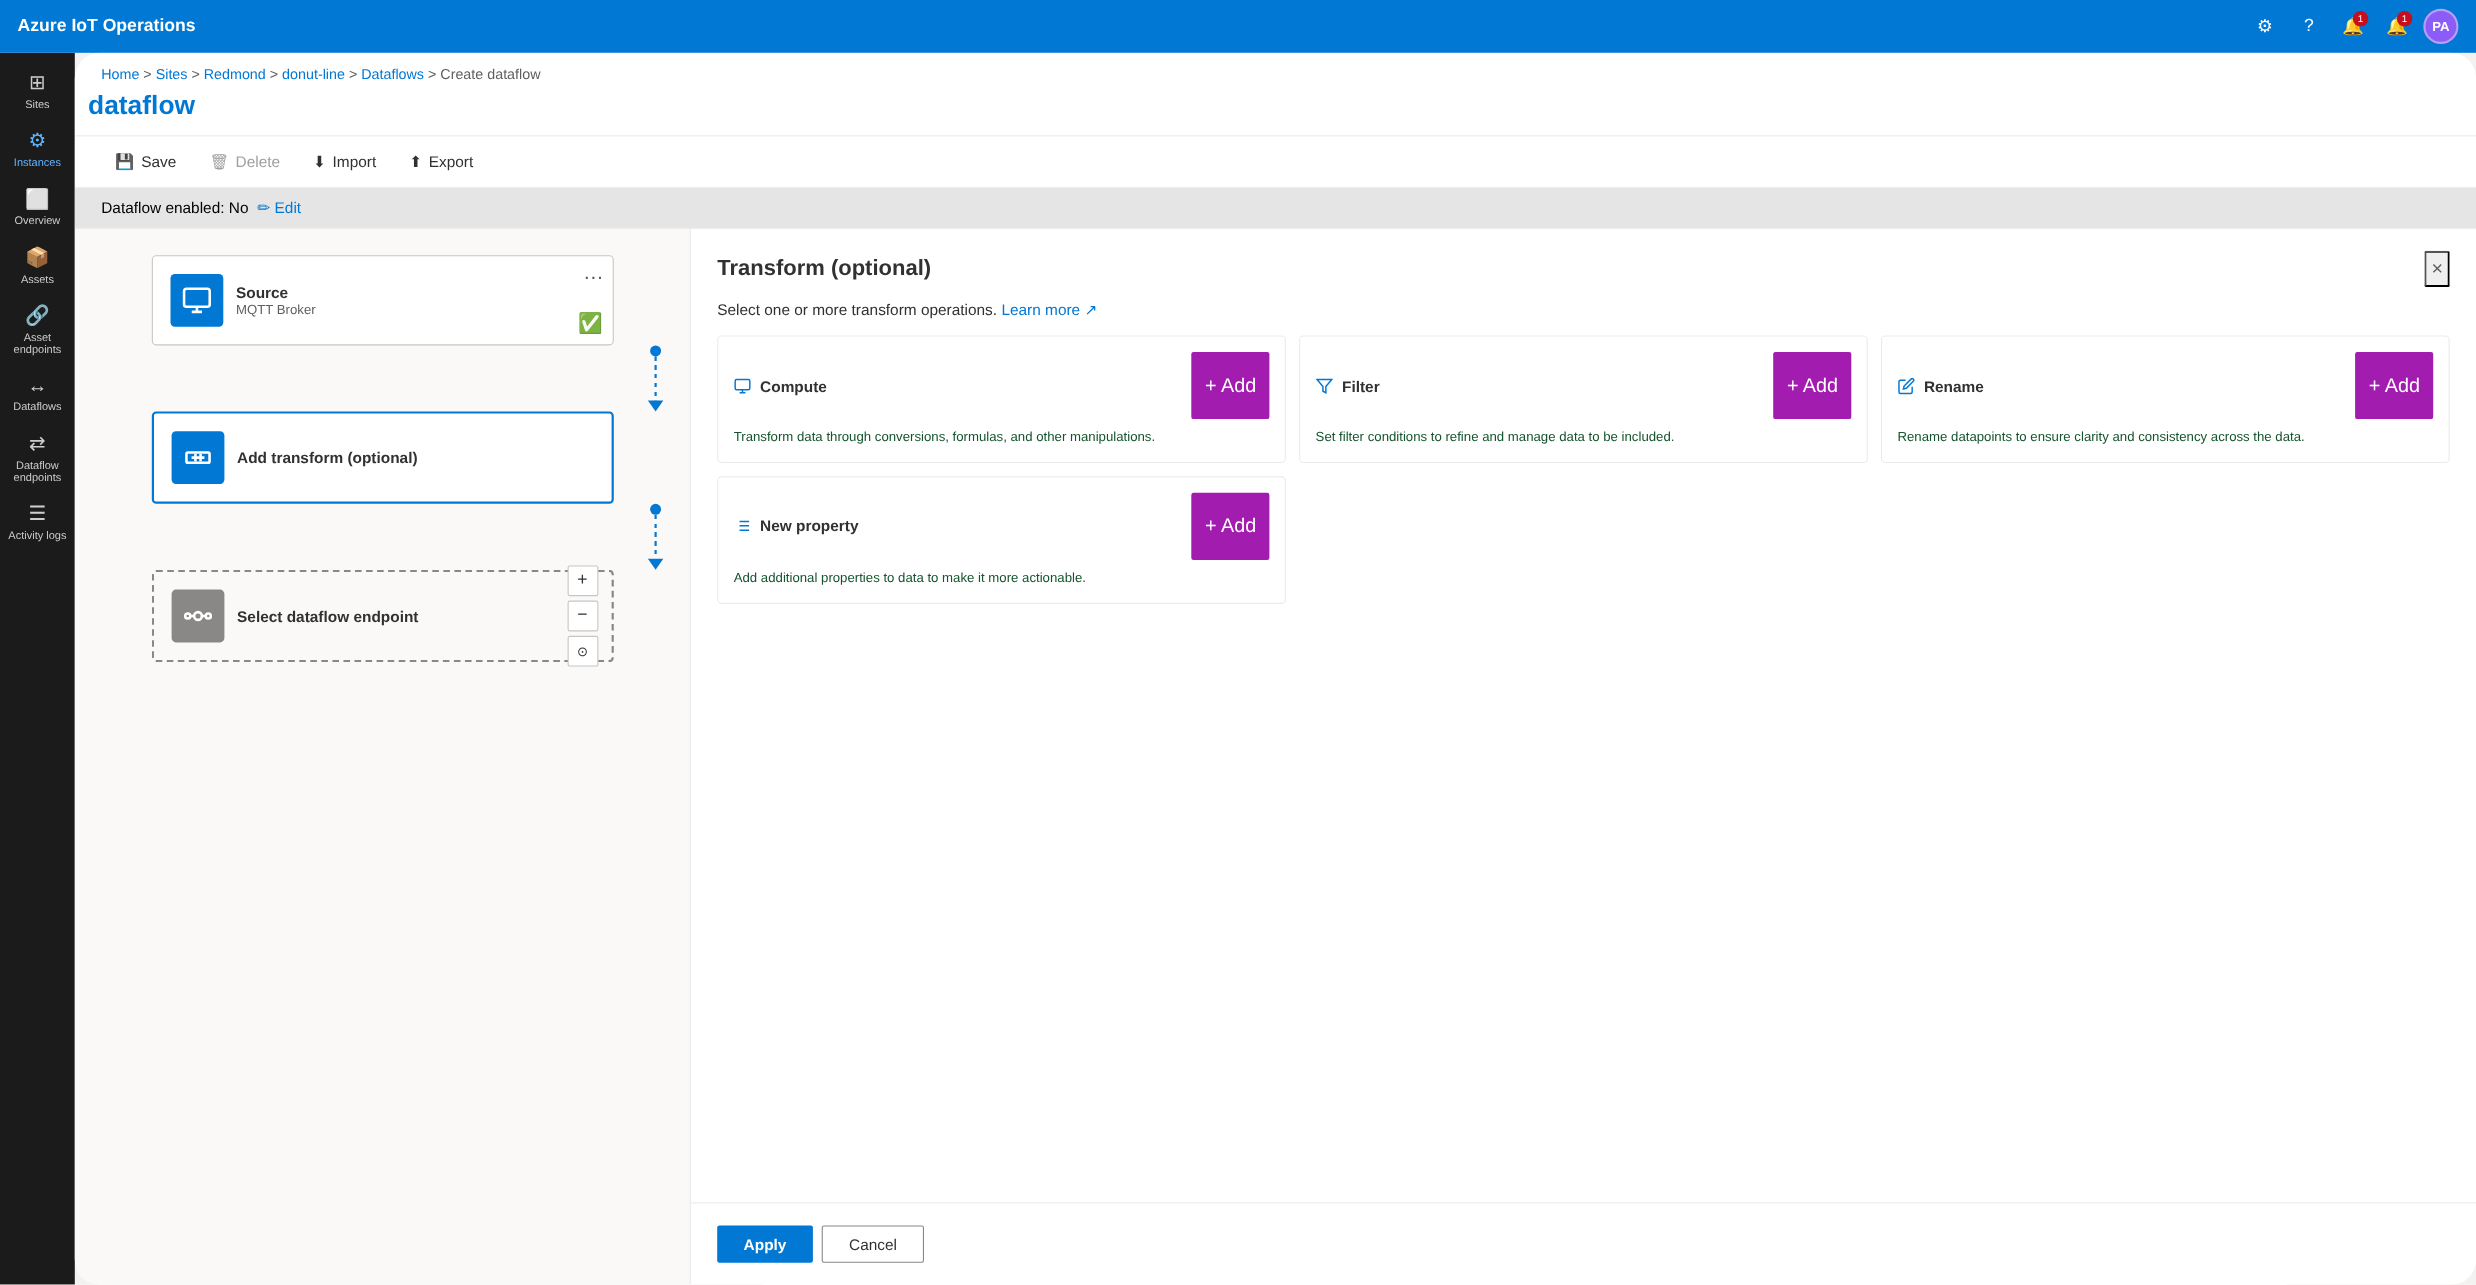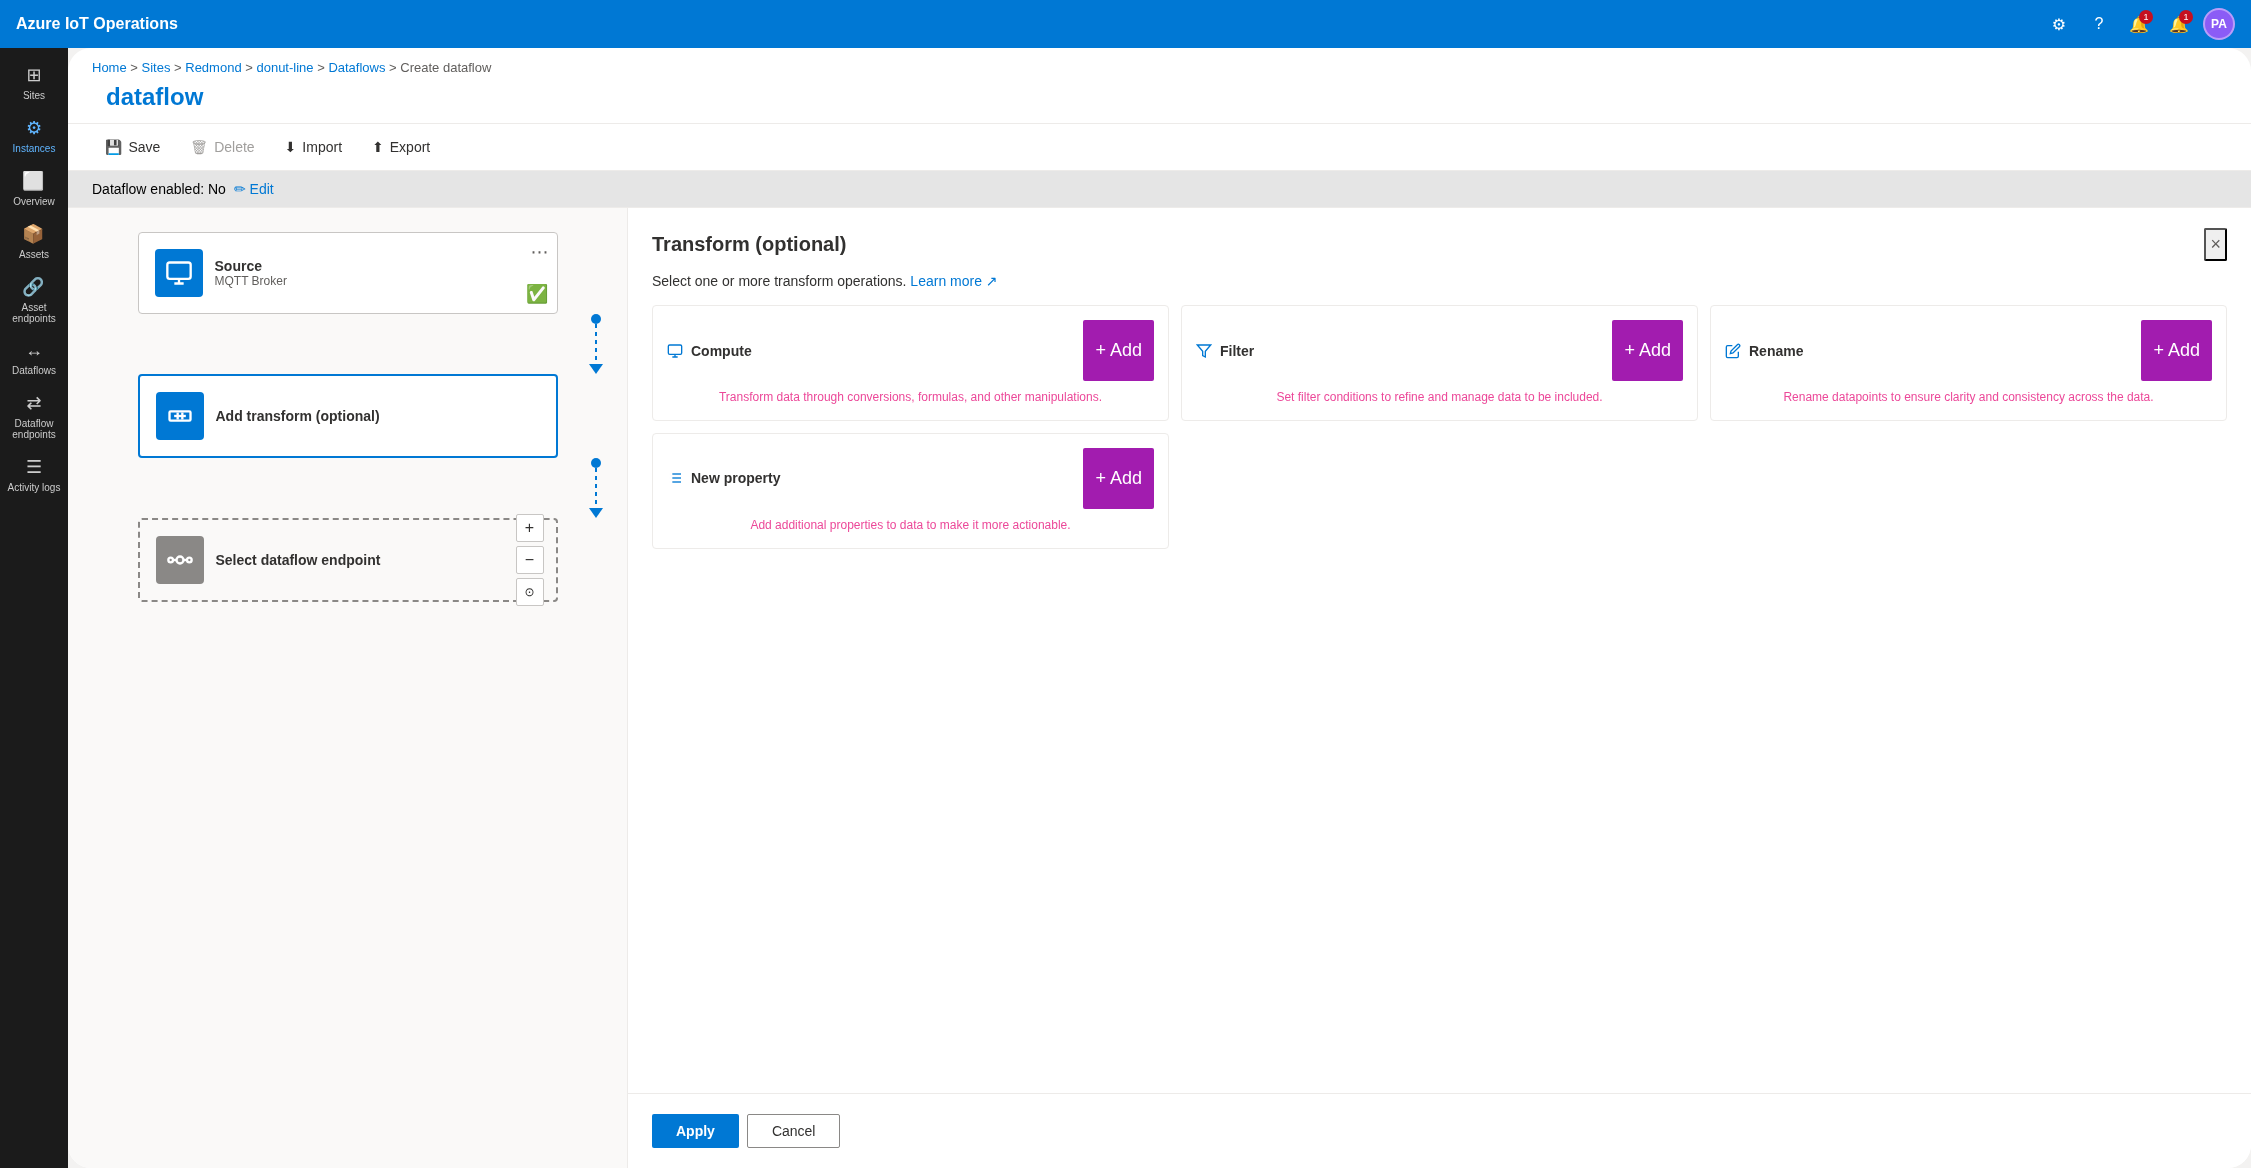--- a/index.html
+++ b/index.html
@@ -67,21 +67,21 @@
     .sidebar-icon { font-size: 18px; }
 
     
     .content { flex: 1; overflow: auto; background: #ffffff; display: flex; flex-direction: column; border-radius: 23px; }
 
     
     .breadcrumb-bar { padding: 12px 24px 4px; font-size: 13px; color: #605e5c; }
     .breadcrumb-bar a { color: #0078d4; text-decoration: none; }
 
     
-    .page-header { padding: 4px 38px 12px; }
+    .page-header { padding: 4px 12px 12px; }
     .page-title { font-size: 24px; font-weight: 600; color: #0078d4; }
 
     
     .toolbar {
       display: flex;
       align-items: center;
       padding: 8px 24px;
       border-top: 1px solid #edebe9;
       border-bottom: 1px solid #edebe9;
       gap: 4px;
@@ -269,23 +269,22 @@
       border-radius: 2px;
       cursor: pointer;
       font-size: 18px;
       display: flex;
       align-items: center;
       gap: 4px;
     }
 
     .transform-card-desc {
       font-size: 12px;
-      color: #ec4899;
+      color: #14532d;
       line-height: 1.4;
-      text-align: center;
     }
 
     
     .panel-footer {
       margin-top: auto;
       padding: 20px 24px;
       display: flex;
       gap: 8px;
       border-top: 1px solid #edebe9;
     }

